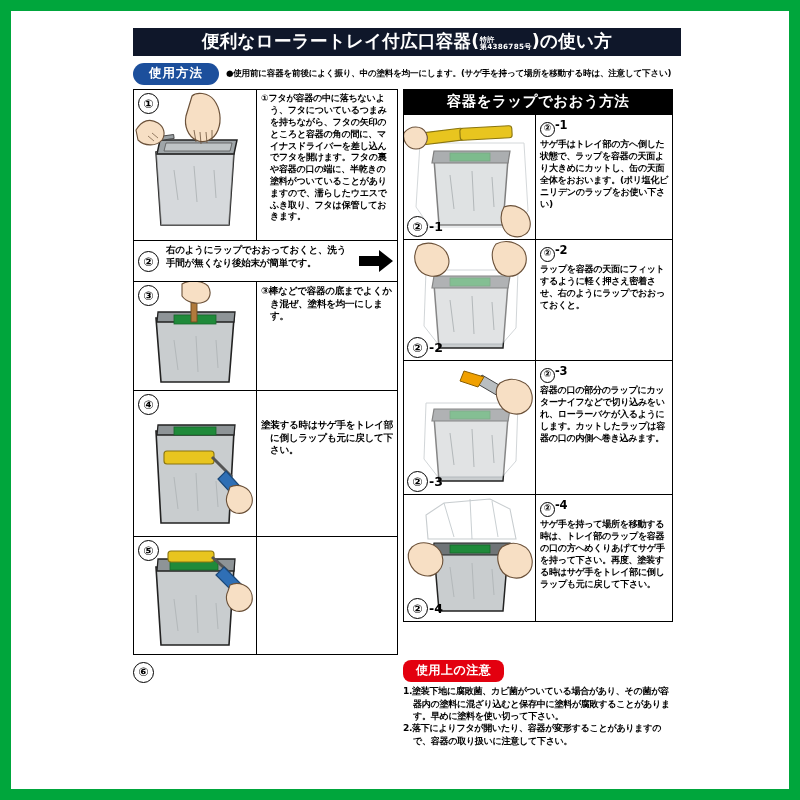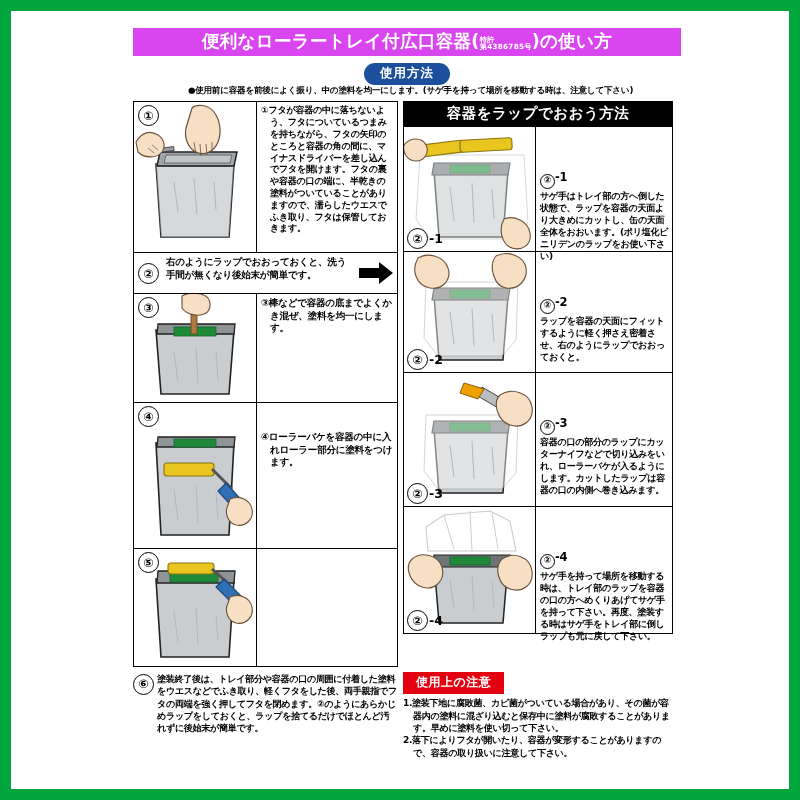--- a/index.html
+++ b/index.html
@@ -24,21 +24,21 @@
     padding:0;
   }
   
   #content{
     position:absolute;
     left:119px;top:14px;width:548px;height:752px;
     box-sizing:border-box;
   }
   
   .title-bar{
-    background:#d946ef;color:#ffffff;
+    background:#0f172a;color:#ffffff;
     text-align:center;
     font-weight:bold;
     font-size:17.5px;
     letter-spacing:0.3px;
     padding:4px 0 5px 0;
     line-height:1.1;
   }
   .title-bar .pat{
     display:inline-block;
     font-size:7.2px;line-height:1.02;
@@ -51,21 +51,21 @@
     font-size:12.4px;line-height:1.38;
     font-weight:bold;
     color:#000;
     margin-top:4px;
     letter-spacing:-0.2px;
     text-align:justify;
   }
   
   .usage-row{
     display:flex;align-items:center;
-    margin-top:7px;margin-bottom:4px;flex-direction:column;
+    margin-top:7px;margin-bottom:4px;
   }
   .pill{
     background:#1c4f9c;color:#fff;
     border-radius:11px;
     font-size:12.5px;font-weight:bold;
     padding:2px 16px 3px 16px;
     letter-spacing:1px;
     white-space:nowrap;
   }
   .usage-note{
@@ -119,21 +119,21 @@
   }
   .rbox{border:1px solid #000;border-top:none;background:#fff;}
   .rrow{display:flex;border-bottom:1px solid #000;}
   .rrow:last-child{border-bottom:none;}
   .rill{
     width:131px;flex:0 0 131px;border-right:1px solid #000;
     position:relative;overflow:hidden;background:#fff;
   }
   .rt{flex:1;padding:3px 3px 3px 4px;font-size:9.1px;line-height:1.32;
       font-weight:bold;letter-spacing:-0.35px;}
-  .rt .lbl{font-size:11.5px;display:block;margin-bottom:1px;margin-top:40px;}
+  .rt .lbl{font-size:11.5px;display:block;margin-bottom:1px;}
   .circ-sm{
     display:inline-block;width:13px;height:13px;border-radius:50%;
     border:1.4px solid #000;font-size:9px;line-height:11px;
     text-align:center;vertical-align:-2px;
   }
   .rill .badge{
     position:absolute;left:3px;bottom:2px;
     font-size:12.5px;font-weight:bold;color:#000;z-index:7;
     display:flex;align-items:center;gap:1px;
   }
@@ -153,21 +153,21 @@
     width:24px;flex:0 0 24px;padding-top:1px;
   }
   .step6 .n span{
     display:block;width:19px;height:19px;border-radius:50%;
     border:1.6px solid #000;font-size:12px;font-weight:bold;
     text-align:center;line-height:18px;
   }
   .step6 .t{font-size:9.1px;line-height:1.34;font-weight:bold;letter-spacing:-0.35px;}
   .caution-pill{
     display:inline-block;background:#e3000f;color:#fff;
-    border-radius:0;font-weight:bold;font-size:12px;
+    border-radius:8px;font-weight:bold;font-size:12px;
     padding:2px 13px 3px 13px;letter-spacing:0.5px;
     margin-bottom:3px;
   }
   .caution-body{font-size:9.1px;line-height:1.36;font-weight:bold;
     color:#000;letter-spacing:-0.35px;}
   .caution-body p{margin:0;text-indent:-10px;padding-left:10px;}
 </style>
 </head>
 <body>
 
@@ -262,21 +262,21 @@
 
             <path d="M78 66 L98 86" stroke="#555" stroke-width="3" fill="none"></path>
             <path d="M92 80 L112 102 L104 110 L84 88 Z" fill="#2f6fb5" stroke="#1b4878" stroke-width="1.2"></path>
 
             <path d="M96 96 C104 92 116 96 118 106 C120 116 112 124 102 122 C94 120 90 110 94 102 Z" fill="#f7dfc4" stroke="#6b5139" stroke-width="1.1"></path>
             <path d="M40 86 L44 118 M62 82 L64 120 M82 90 L84 116" stroke="#b3b8ba" stroke-width="1" fill="none"></path>
           </svg>
           <div class="step-num">④</div>
         </div>
         <div class="lt" style="font-size:9.6px;padding-top:28px;">
-          <p>④ローラーバケを容器の中に入れローラー部分に塗料をつけます。</p>
+          <p>塗装する時はサゲ手をトレイ部に倒しラップも元に戻して下さい。</p>
         </div>
       </div>
 
       <div class="lrow" style="height:117px;">
         <div class="ill">
           <svg viewBox="0 0 122 117" width="122" height="117">
             <path d="M22 30 L100 30 L95 108 L27 108 Z" fill="#c9cdcf" stroke="#222" stroke-width="1.6"></path>
             <path d="M24 22 L101 22 L100 34 L23 34 Z" fill="#8e9497" stroke="#222" stroke-width="1.3"></path>
             <rect x="36" y="24" width="48" height="9" fill="#1f8a3a" stroke="#17662b" stroke-width="0.8"></rect>
 
@@ -400,21 +400,20 @@
       </div>
     </div>
   </div>
 
   <div class="bottom">
     <div class="bl">
       <div class="step6">
         <div class="n">
           <span>⑥</span>
         </div>
-        <div class="t">塗装終了後は、トレイ部分や容器の口の周囲に付着した塗料をウエスなどでふき取り、軽くフタをした後、両手親指でフタの両端を強く押してフタを閉めます。②のようにあらかじめラップをしておくと、ラップを捨てるだけでほとんど汚れずに後始末が簡単です。</div>
       </div>
     </div>
     <div class="br">
       <div class="caution-pill">使用上の注意</div>
       <div class="caution-body">
         <p>1.塗装下地に腐敗菌、カビ菌がついている場合があり、その菌が容器内の塗料に混ざり込むと保存中に塗料が腐敗することがあります。早めに塗料を使い切って下さい。</p>
         <p>2.落下によりフタが開いたり、容器が変形することがありますので、容器の取り扱いに注意して下さい。</p>
       </div>
     </div>
   </div>

